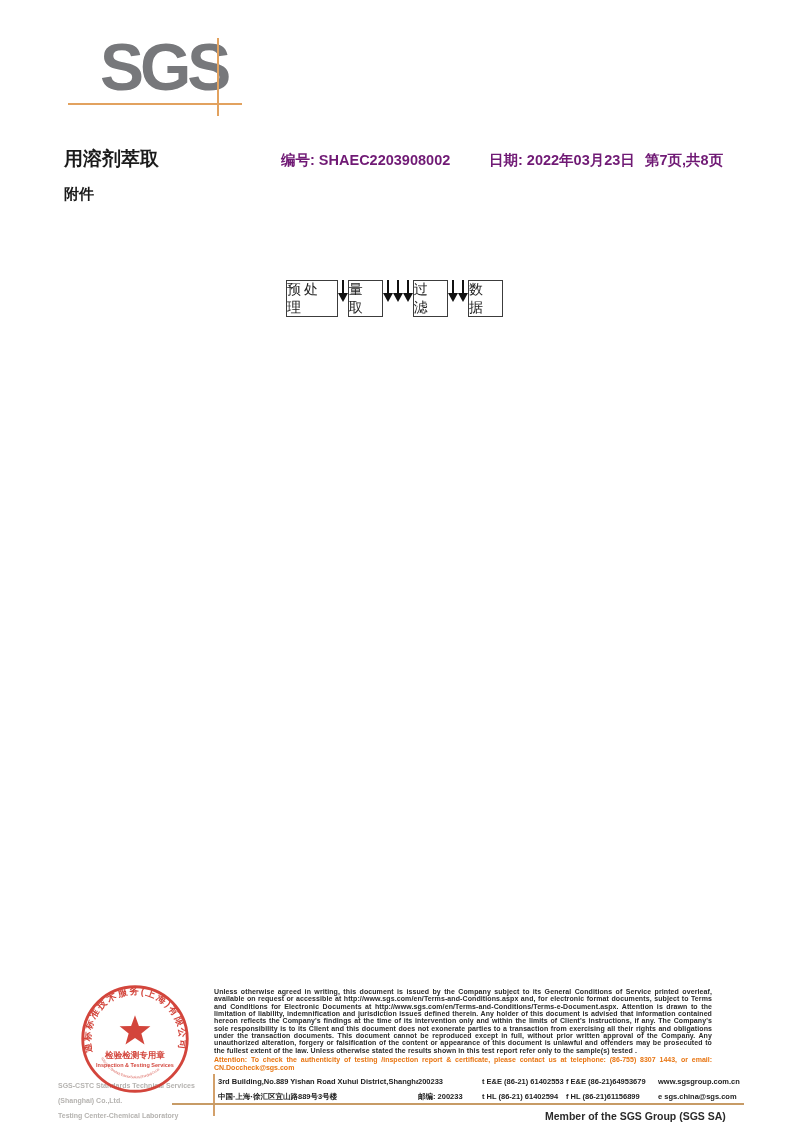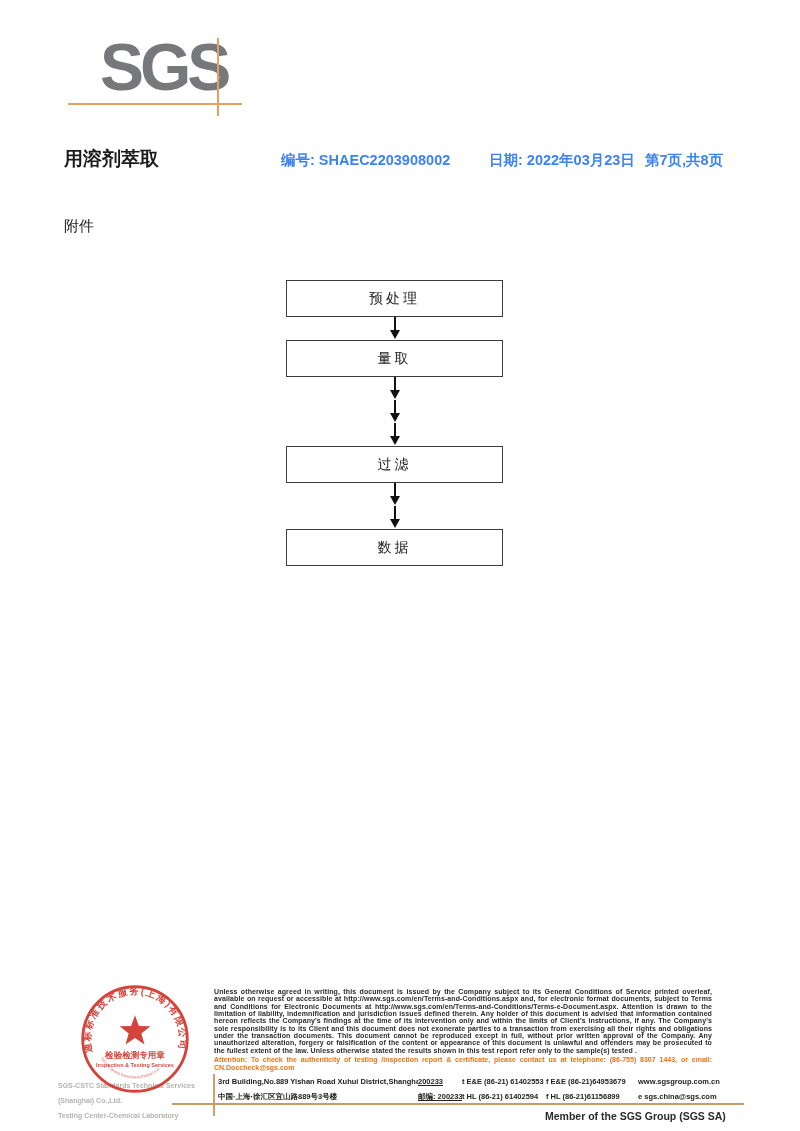--- a/index.html
+++ b/index.html
@@ -11,29 +11,29 @@
   
   .logo-text{
     position:absolute;left:100px;top:34px;font-size:66px;line-height:1;
     font-weight:bold;color:#77787b;letter-spacing:-4px;
     transform:scaleY(1.02);
   }
   .cross-v{position:absolute;left:217px;top:38px;width:2px;height:78px;background:#e2a25f;}
   .cross-h{position:absolute;left:68px;top:103px;width:174px;height:2px;background:#e2a25f;}
   
   .report-title{position:absolute;left:64px;top:146px;font-size:19px;font-weight:bold;}
-  .hdr{position:absolute;top:151px;font-size:14.5px;font-weight:bold;color:#3b82f6;}
+  .hdr{position:absolute;top:151px;font-size:14.5px;font-weight:bold;color:#701a75;}
   .hdr-no{left:281px;}
   .hdr-date{left:489px;}
   .hdr-page{left:645px;}
-  .attachment{position:absolute;left:64px;top:185px;font-size:15px;font-weight:normal;margin-top:32px;}
+  .attachment{position:absolute;left:64px;top:185px;font-size:15px;font-weight:bold;}
   
   .flow-title{position:absolute;left:0;right:10px;top:214px;text-align:center;
     font-size:16.5px;font-weight:bold;}
-  .flow{position:absolute;left:286px;top:280px;width:217px;display:flex;flex-direction:column;}
+  .flow{position:absolute;left:286px;top:280px;width:217px;display:flex;flex-direction:row;}
   .flow-box{
     box-sizing:border-box;height:37px;border:1px solid #3c3c3c;background:#fff;
     display:flex;align-items:center;justify-content:center;
     font-size:14px;letter-spacing:3px;color:#222;
   }
   .flow-arrow{height:23px;display:flex;flex-direction:column;align-items:center;}
   .flow-arrow .stem{width:2px;height:13px;background:#111;}
   .flow-arrow .head{width:0;height:0;border-left:5px solid transparent;
     border-right:5px solid transparent;border-top:9px solid #111;}
   
@@ -49,21 +49,21 @@
   }
   .attention{
     position:absolute;left:214px;top:1056px;width:498px;
     font-size:7px;line-height:7.5px;color:#e87511;font-weight:bold;text-align:justify;
   }
   .addr-block{position:absolute;left:218px;top:1074px;width:530px;font-size:7.5px;
     color:#222;font-weight:bold;}
   .addr-row{display:flex;align-items:center;height:15px;}
   .addr-cell{white-space:nowrap;overflow:hidden;}
   .c-addr{width:200px;}
-  .c-post{width:44px;text-decoration:underline;}
+  .c-post{width:64px;}
   .c-t{width:84px;}
   .c-f{width:92px;}
   .c-right{width:90px;}
   .foot-v{position:absolute;left:213px;top:1074px;width:2px;height:42px;background:#d3a06a;}
   .foot-h{position:absolute;left:172px;top:1103px;width:572px;height:2px;background:#c79b66;}
   .member{position:absolute;left:545px;top:1110px;font-size:10.5px;font-weight:700;color:#2b2b2b;}
 </style>
 </head>
 <body>
 

